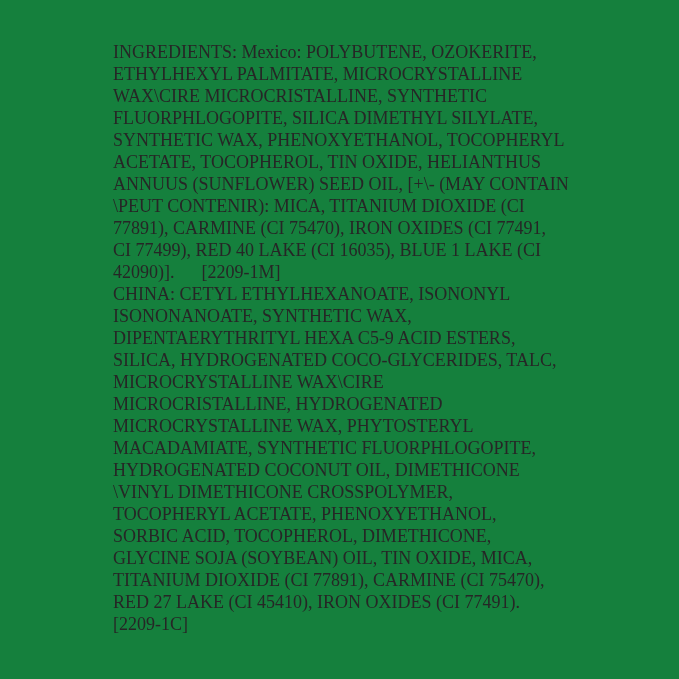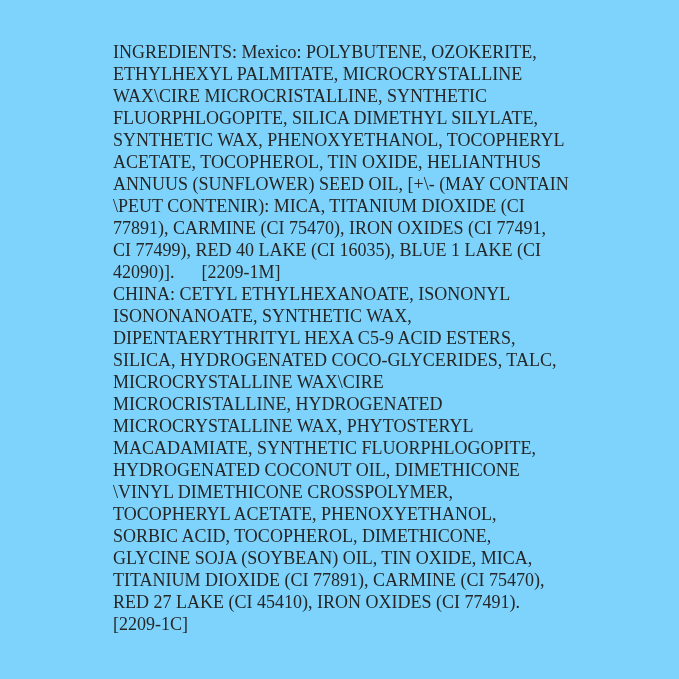--- a/index.html
+++ b/index.html
@@ -10,21 +10,21 @@
   body {
     width: 679px;
     height: 679px;
     position: relative;
     overflow: hidden;
     font-family: "Liberation Serif", "DejaVu Serif", serif;
   }
   .page {
     position: absolute;
     inset: 0;
-    background: #7dd3fc;
+    background: #15803d;
   }
   .ingredients-block {
     position: absolute;
     left: 113px;
     top: 41px;
     width: 475px;
     color: #262626;
     font-size: 18px;
     line-height: 22px;
     letter-spacing: 0px;

